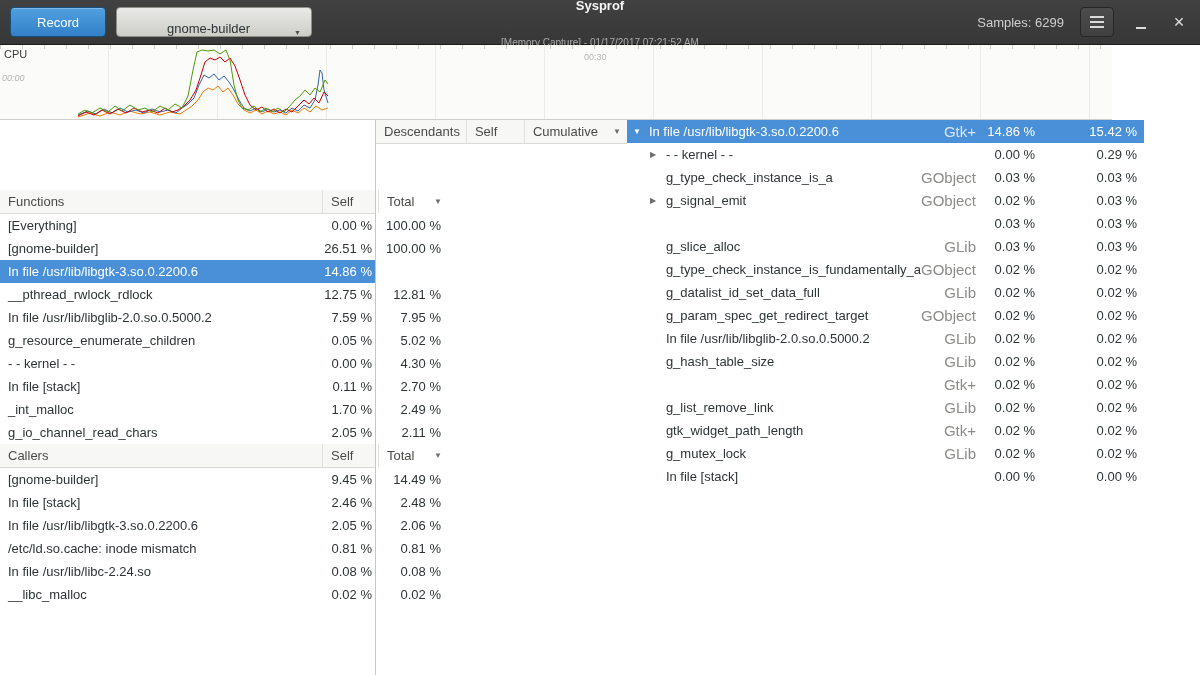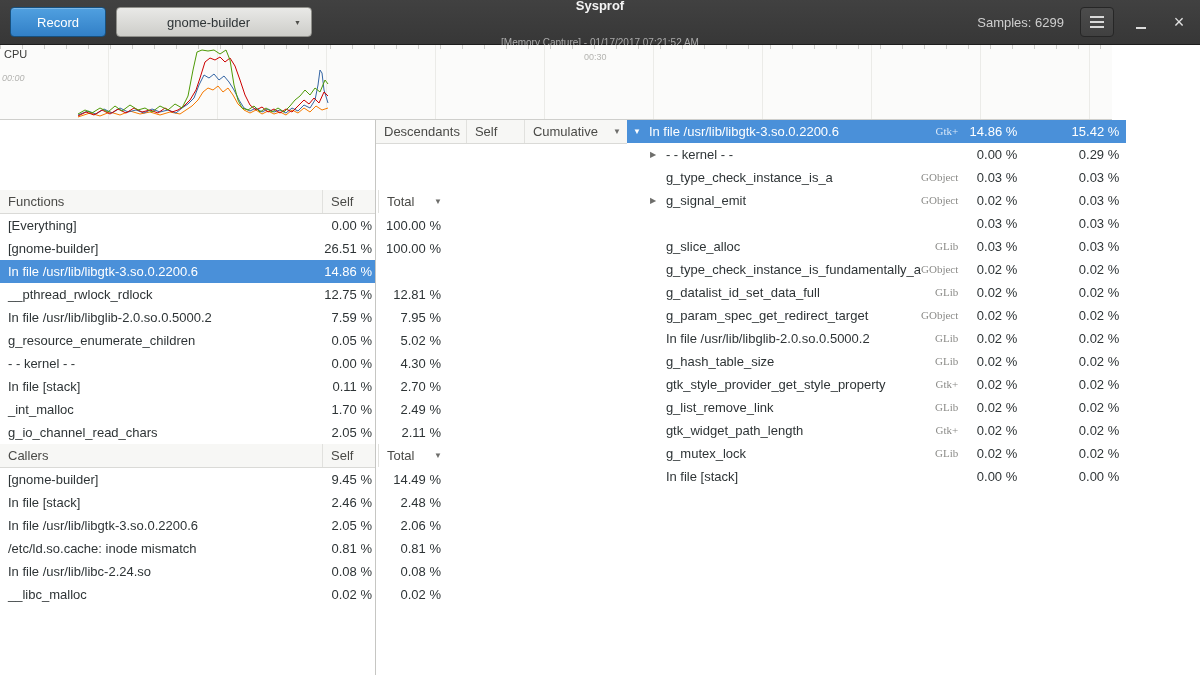--- a/index.html
+++ b/index.html
@@ -23,21 +23,21 @@
     background:linear-gradient(to bottom,#50a0e0,#3280c7);
     color:#fff; font-size:13px; font-family:inherit;
     display:flex; align-items:center; justify-content:center;
     box-shadow:inset 0 1px 0 rgba(255,255,255,.25);
   }
   .btn-process {
     margin-left:10px; width:196px; height:30px; border-radius:4px;
     border:1px solid #8f8f8a;
     background:linear-gradient(to bottom,#e9e9e7,#cdcdc9);
     color:#2e3436; font-size:13px; font-family:inherit;
-    display:flex; align-items:center; padding:0 10px;
+    display:flex; align-items:flex-end; padding:0 10px;
   }
   .btn-process .lbl { flex:1; text-align:center; }
   .caret { font-size:7px; color:#50504c; margin-left:4px; }
   .titlebox {
     position:absolute; left:0; right:0; top:0; height:45px;
     display:flex; flex-direction:column; align-items:center; justify-content:center;
     pointer-events:none;
     gap:22px;
   }
   .title { font-weight:bold; font-size:13px; color:#f4f4f4; }
@@ -79,21 +79,21 @@
   .right .thead, .right .trow { grid-template-columns:1fr 58px 102px; }
   .th { padding:0 6px 0 8px; border-right:1px solid #e1e1de; display:flex; align-items:center; overflow:hidden; }
   .th:last-child { border-right:none; }
   .sort { margin-left:auto; font-size:8px; color:#6e6e6b; }
 
   .trow { display:grid; height:23px; line-height:23px; background:#fff; }
   .cell { overflow:hidden; white-space:nowrap; }
   .cell.name { padding-left:8px; display:flex; align-items:center; }
   .cell.num  { text-align:right; padding-right:7px; }
   .trow.selected { background:#4a90d9; color:#fff; }
-  .badge { margin-left:auto; padding-right:8px; font-size:11px; color:#8b8b88;font-family:Liberation Serif, serif; }
+  .badge { margin-left:auto; padding-right:8px; font-size:15px; color:#8b8b88; }
   .trow.selected .badge { color:#d8e7f8; }
   .expander { width:16px; flex:none; font-size:8px; color:#6e6e6b; display:inline-block; }
   .trow.selected .expander { color:#fff; }
   .fname { white-space:nowrap; }
 </style>
 </head>
 <body>
 
 <div class="headerbar">
   <button class="btn btn-record">Record</button>
@@ -342,21 +342,20 @@
             <span class="expander"></span>
             <span class="fname">g_hash_table_size</span>
             <span class="badge">GLib</span>
           </div>
           <div class="cell num">0.02 %</div>
           <div class="cell num">0.02 %</div>
         </div>
         <div class="trow">
           <div class="cell name" style="padding-left: 23px;">
             <span class="expander"></span>
-            <span class="fname">gtk_style_provider_get_style_property</span>
             <span class="badge">Gtk+</span>
           </div>
           <div class="cell num">0.02 %</div>
           <div class="cell num">0.02 %</div>
         </div>
         <div class="trow">
           <div class="cell name" style="padding-left: 23px;">
             <span class="expander"></span>
             <span class="fname">g_list_remove_link</span>
             <span class="badge">GLib</span>

